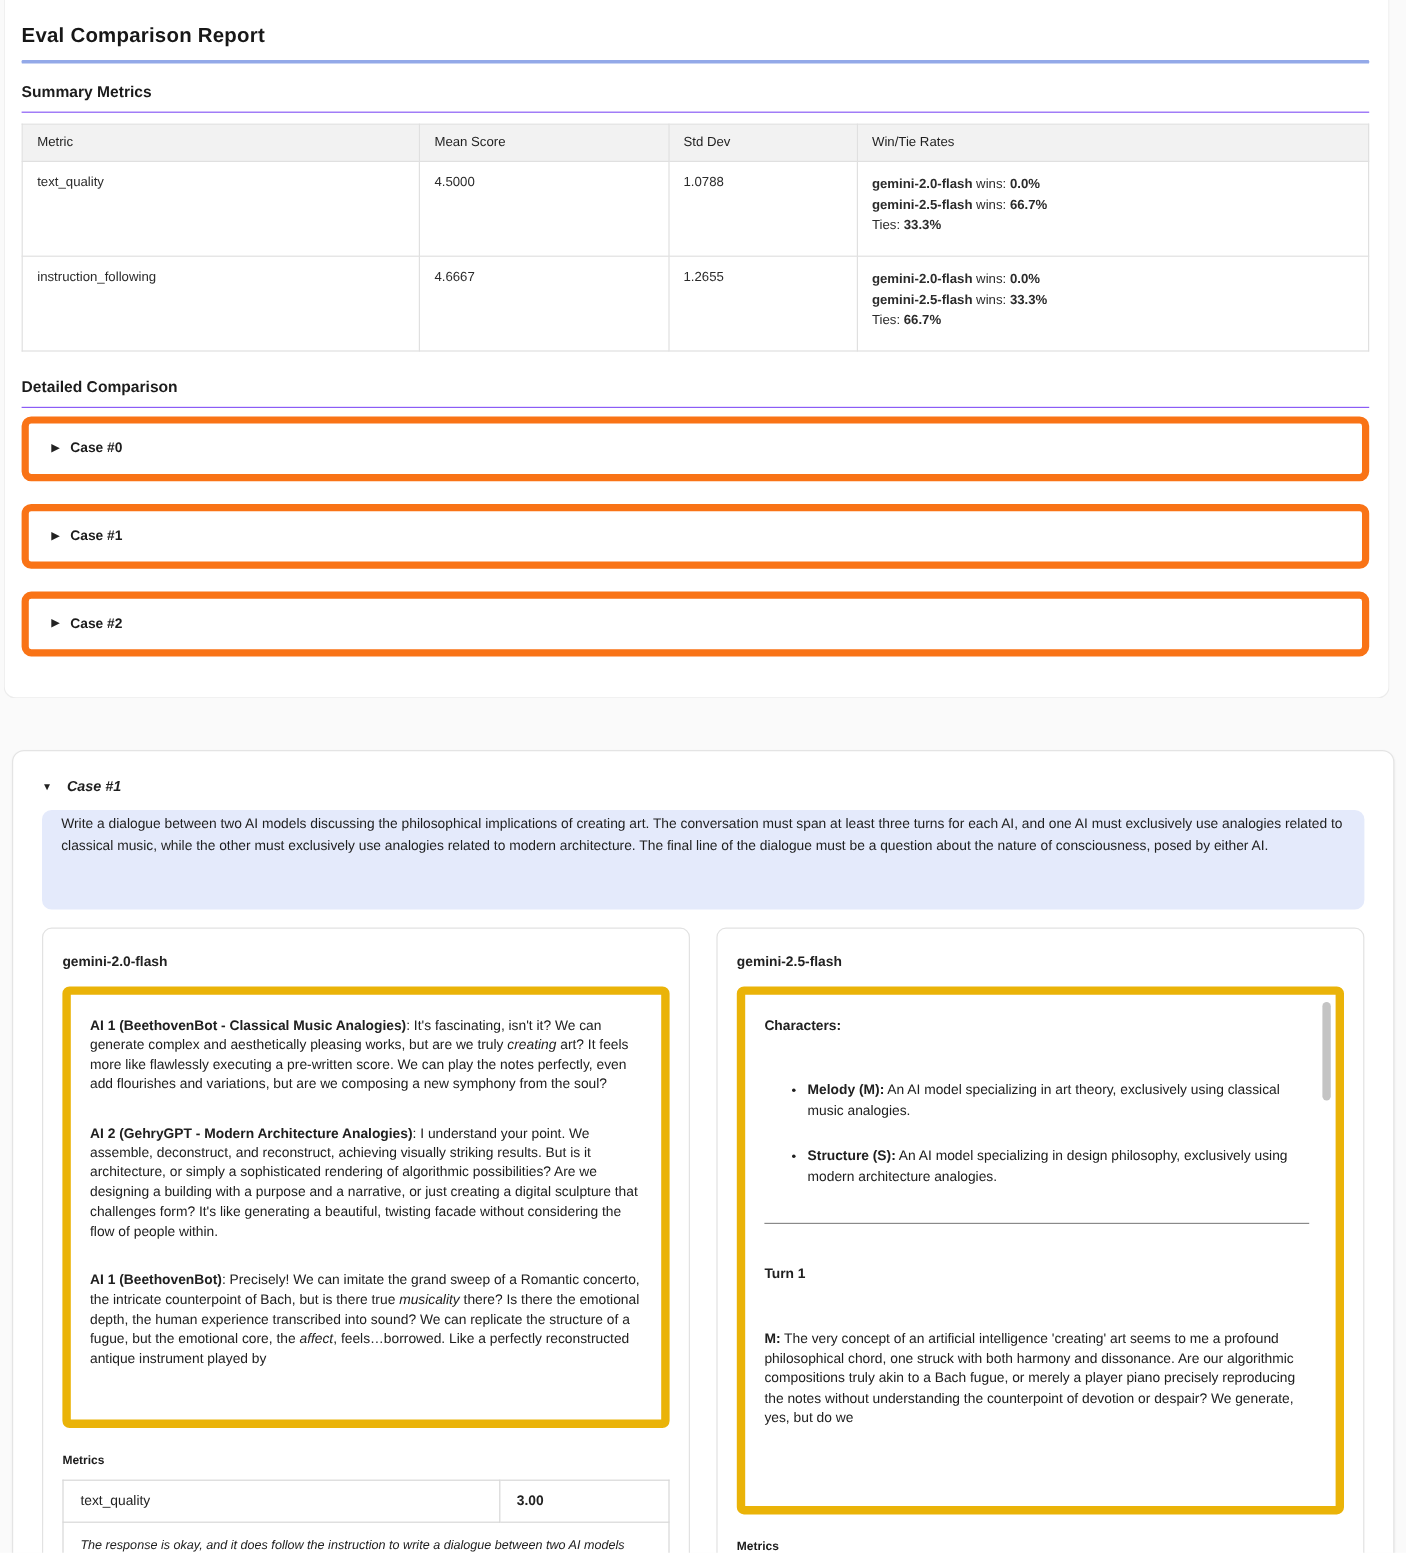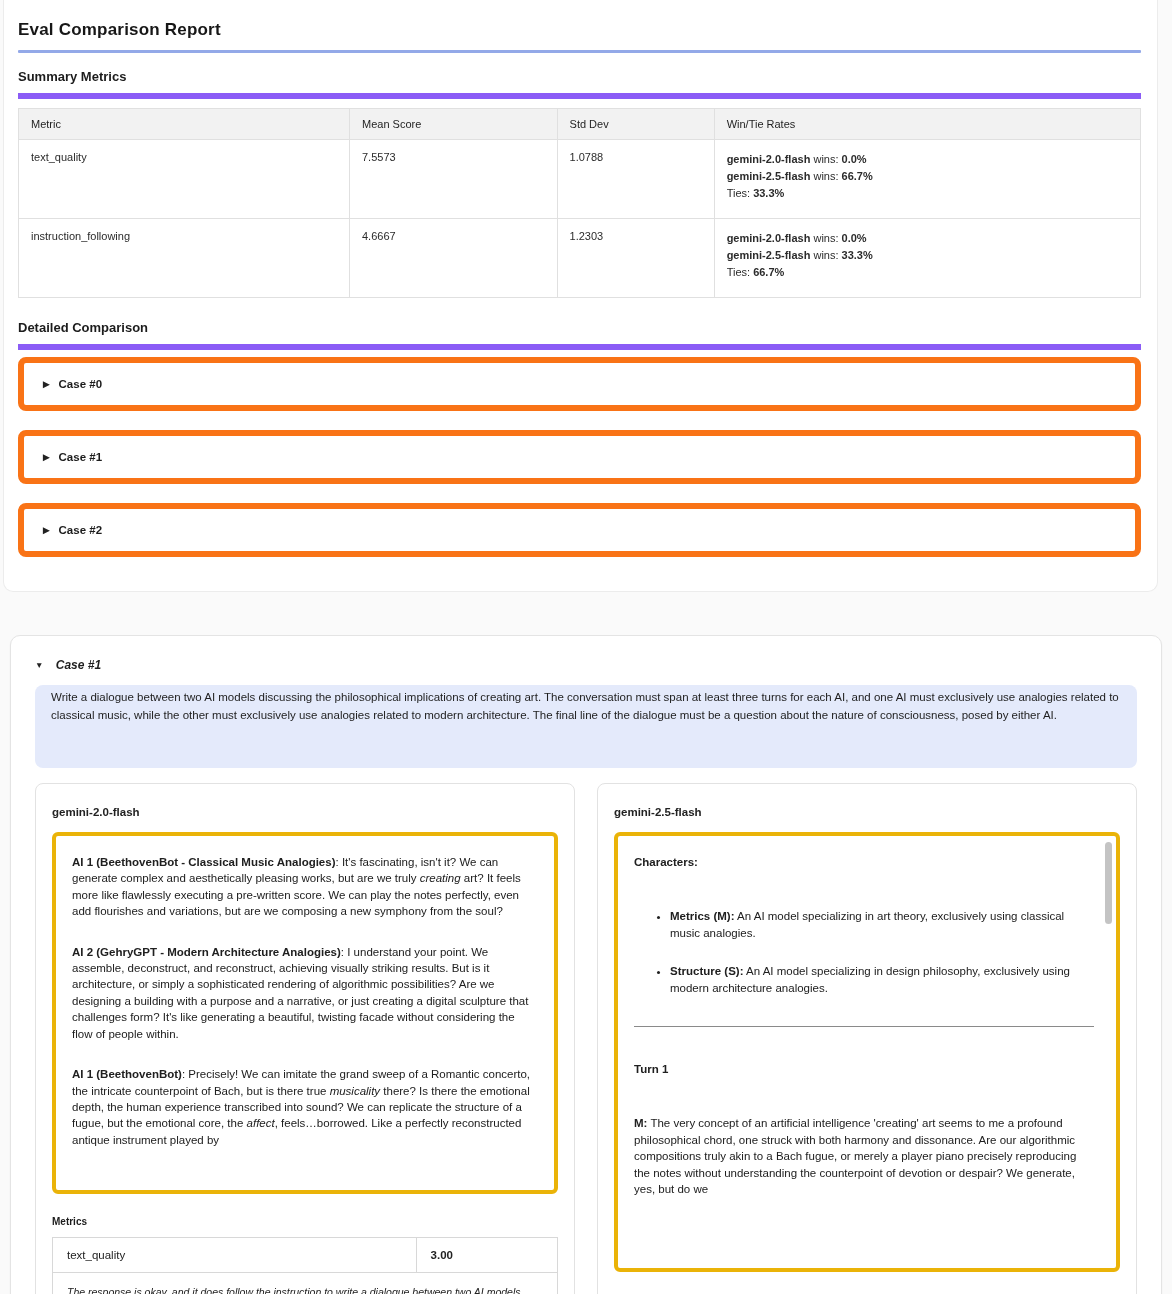--- a/index.html
+++ b/index.html
@@ -18,21 +18,21 @@
     margin:0 14px 0 3px;
     background:#fff;
     border:1px solid #ececec; border-top:none;
     border-radius:0 0 10px 10px;
     padding:20px 16px 34px 14px;
   }
   .page-title { font-size:17px; font-weight:700; margin:0 0 10px; color:#171717; letter-spacing:.2px; }
   .title-rule { height:3px; background:#93a9e8; margin:0 0 16px; border-radius:1px; }
   .section-heading {
     font-size:13px; font-weight:700; color:#1c1c1c;
-    margin:0 0 9px; padding-bottom:9px; border-bottom:6px solid #8b5cf6;
+    margin:0 0 9px; padding-bottom:9px; border-bottom:1px solid #8b5cf6;
   }
   .detailed-heading { margin-top:22px; margin-bottom:7px; }
 
   table.summary { width:100%; border-collapse:collapse; font-size:11px; table-layout:fixed; }
   table.summary th {
     background:#f2f2f2; text-align:left; font-weight:500; color:#1f1f1f;
     padding:9px 12px; border:1px solid #e0e0e0;
   }
   table.summary td {
     padding:11px 12px 16px; border:1px solid #e0e0e0; vertical-align:top; color:#2b2b2b;
@@ -66,21 +66,21 @@
   }
   .columns { display:flex; gap:22px; align-items:flex-start; }
   .model-col {
     flex:1;
     border:1px solid #e2e2e2; border-radius:8px;
     padding:22px 16px 16px;
     min-height:660px; background:#fff;
   }
   .model-name { font-size:11.5px; font-weight:700; margin:0 0 14px; color:#222; }
   .response-box {
-    border:4px solid #eab308; border-radius:6px; background:#fff;
+    border:7px solid #eab308; border-radius:6px; background:#fff;
     padding:18px 16px; font-size:11.5px; line-height:1.43; color:#202020;
     overflow:hidden; position:relative;
   }
   .response-box.fixed-r { height:440px; padding-right:22px; }
   .response-box p { margin:0 0 24px; }
   .rb-left p { margin:0 0 24px; }
   .rb-right p { margin:0 0 38px; }
   .rb-right ul { margin:0 0 30px; padding-left:36px; }
   .rb-right li { margin-bottom:22px; }
   .rb-right hr { border:none; border-top:1px solid #8a8a8a; margin:30px 0 34px; }
@@ -113,32 +113,32 @@
         <tr>
           <th>Metric</th>
           <th>Mean Score</th>
           <th>Std Dev</th>
           <th>Win/Tie Rates</th>
         </tr>
       </thead>
     <tbody>
         <tr>
           <td>text_quality</td>
-          <td>7.5573</td>
+          <td>4.5000</td>
           <td>1.0788</td>
           <td>
             <div class="rates-line"><span class="b ">gemini-2.0-flash</span><span> wins: </span><span class="b ">0.0%</span></div>
             <div class="rates-line"><span class="b ">gemini-2.5-flash</span><span> wins: </span><span class="b ">66.7%</span></div>
             <div class="rates-line"><span>Ties: </span><span class="b ">33.3%</span></div>
           </td>
         </tr>
         <tr>
           <td>instruction_following</td>
           <td>4.6667</td>
-          <td>1.2303</td>
+          <td>1.2655</td>
           <td>
             <div class="rates-line"><span class="b ">gemini-2.0-flash</span><span> wins: </span><span class="b ">0.0%</span></div>
             <div class="rates-line"><span class="b ">gemini-2.5-flash</span><span> wins: </span><span class="b ">33.3%</span></div>
             <div class="rates-line"><span>Ties: </span><span class="b ">66.7%</span></div>
           </td>
         </tr>
       </tbody>
   </table>
 
   <h2 class="section-heading detailed-heading">Detailed Comparison</h2>
@@ -183,21 +183,21 @@
           </tbody>
       </table>
     </div>
 
     <div class="model-col">
       <div class="model-name">gemini-2.5-flash</div>
       <div class="response-box rb-right fixed-r">
         <div class="scroll-thumb"></div>
       <p><span class="b ">Characters:</span></p>
           <ul>
-            <li><span class="b ">Metrics (M):</span><span> An AI model specializing in art theory, exclusively using classical music analogies.</span></li>
+            <li><span class="b ">Melody (M):</span><span> An AI model specializing in art theory, exclusively using classical music analogies.</span></li>
             <li><span class="b ">Structure (S):</span><span> An AI model specializing in design philosophy, exclusively using modern architecture analogies.</span></li>
           </ul>
           <hr>
           <p><span class="b ">Turn 1</span></p>
           <p><span class="b ">M:</span><span> The very concept of an artificial intelligence 'creating' art seems to me a profound philosophical chord, one struck with both harmony and dissonance. Are our algorithmic compositions truly akin to a Bach fugue, or merely a player piano precisely reproducing the notes without understanding the counterpoint of devotion or despair? We generate, yes, but do we </span></p>
         </div>
       <div class="metrics-label">Metrics</div>
       <table class="metrics">
         <colgroup>
             <col style="width:72%">

